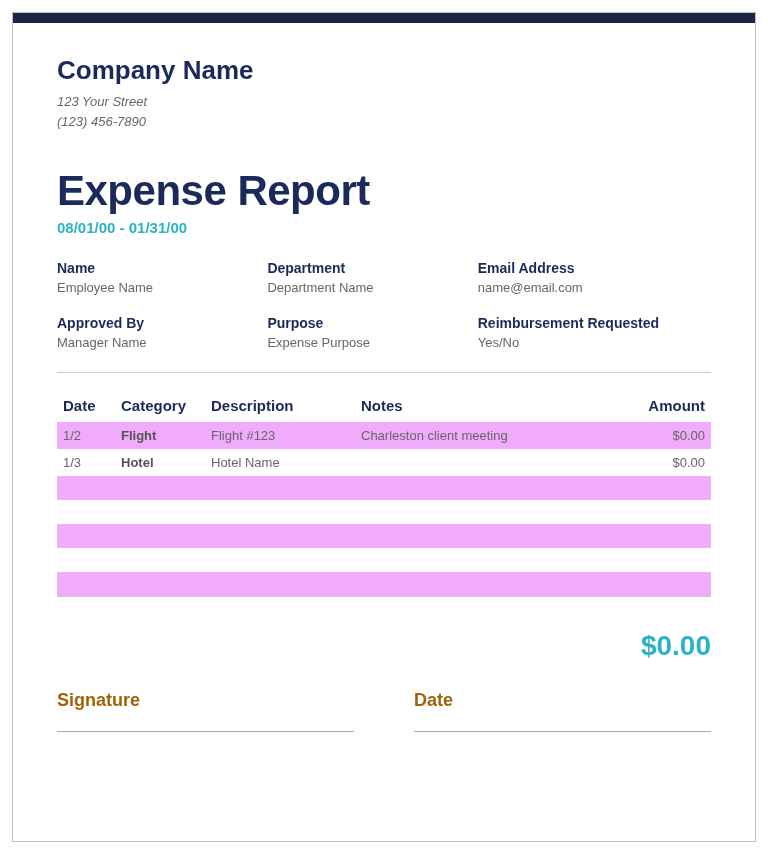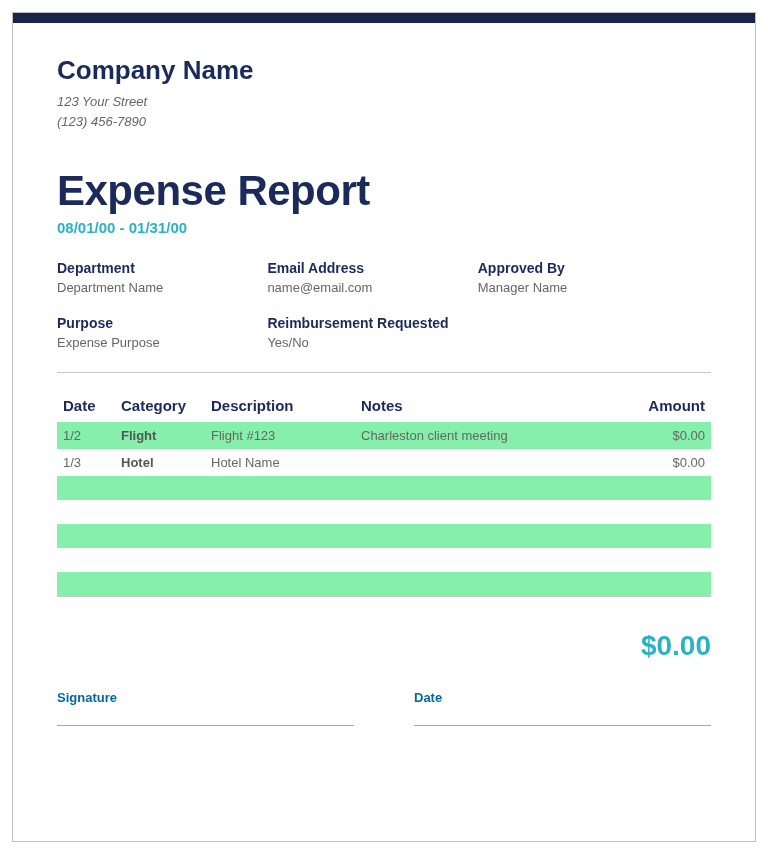--- a/index.html
+++ b/index.html
@@ -96,21 +96,21 @@
     font-size: 13px;
     color: #666;
     padding: 6px 6px;
     height: 24px;
     white-space: nowrap;
     overflow: hidden;
     text-overflow: ellipsis;
   }
   table.expenses td.cat { font-weight: 700; color: #555; }
   table.expenses td.amount { text-align: right; }
-  table.expenses tr.striped { background: #86efac; }
+  table.expenses tr.striped { background: #f0abfc; }
   .spacer-row td { height: 22px; }
   .big-gap-row td { height: 26px; }
   .divider-row td {
     padding: 0;
     height: 1px;
     border-top: 1px solid #c9c9c9;
   }
   .total {
     text-align: right;
     margin-top: 10px;
@@ -118,23 +118,23 @@
     font-weight: 700;
     color: #2cb2c5;
   }
   .sign-row {
     display: flex;
     gap: 60px;
     margin-top: 28px;
   }
   .sign-block { flex: 1; }
   .sign-label {
-    font-size: 13px;
-    font-weight: 700;
-    color: #0369a1;
+    font-size: 18px;
+    font-weight: 700;
+    color: #a16207;
     margin-bottom: 20px;
   }
   .sign-line {
     border-bottom: 1px solid #a9a9a9;
     height: 1px;
   }
 </style>
 </head>
 <body>
 
@@ -143,20 +143,24 @@
   <div class="inner">
 
     <div class="company-name">Company Name</div>
     <div class="address-line">123 Your Street</div>
     <div class="address-line">(123) 456-7890</div>
 
     <div class="title">Expense Report</div>
     <div class="date-range">08/01/00 - 01/31/00</div>
 
     <div class="meta-grid">
+      <div>
+        <div class="meta-label">Name</div>
+        <div class="meta-value">Employee Name</div>
+      </div>
       <div>
         <div class="meta-label">Department</div>
         <div class="meta-value">Department Name</div>
       </div>
       <div>
         <div class="meta-label">Email Address</div>
         <div class="meta-value">name@email.com</div>
       </div>
       <div>
         <div class="meta-label">Approved By</div>

